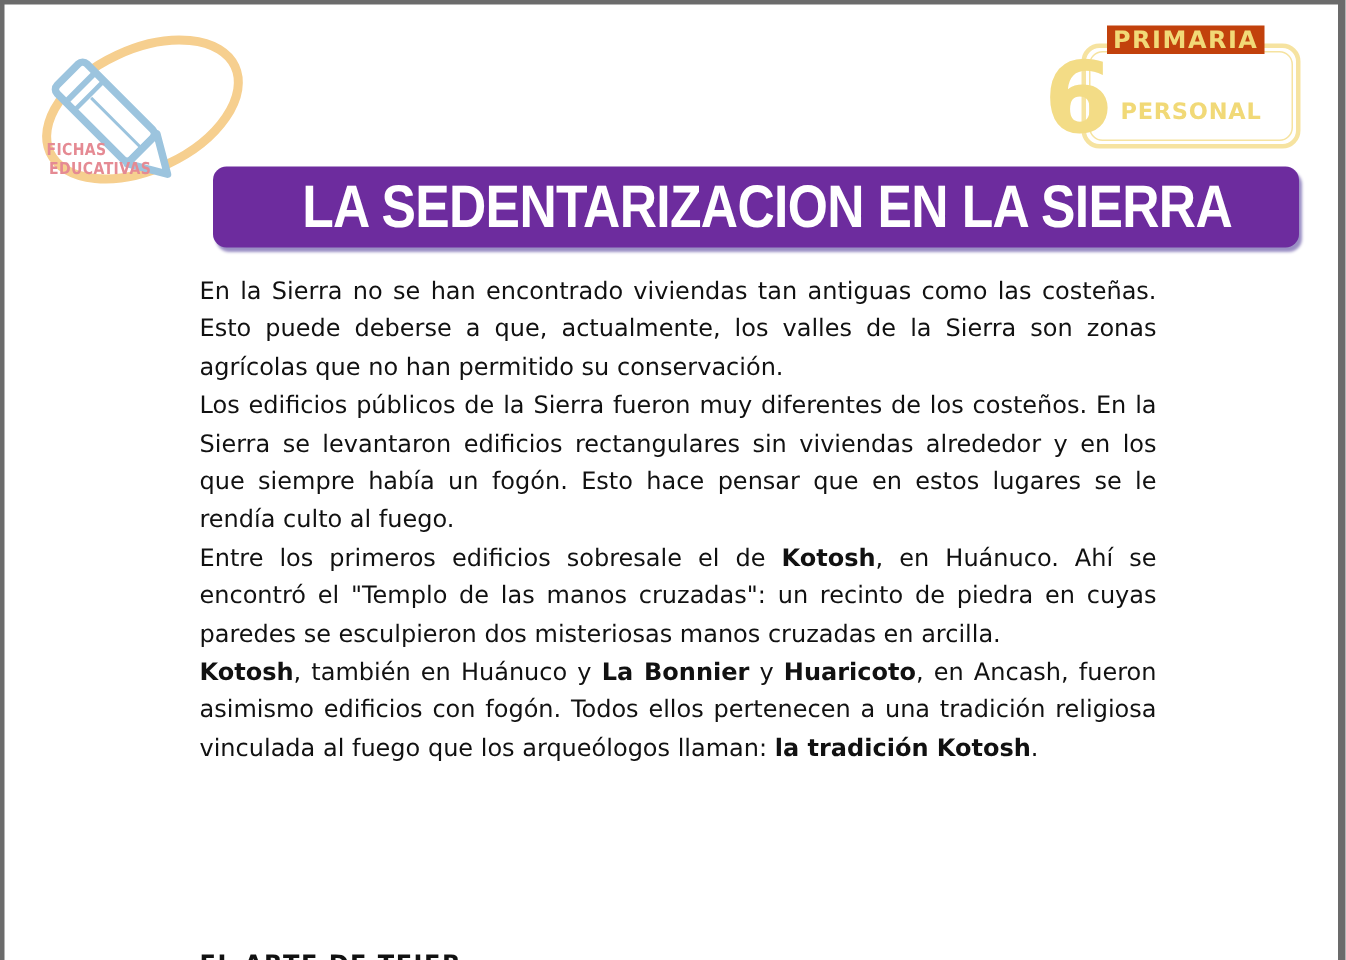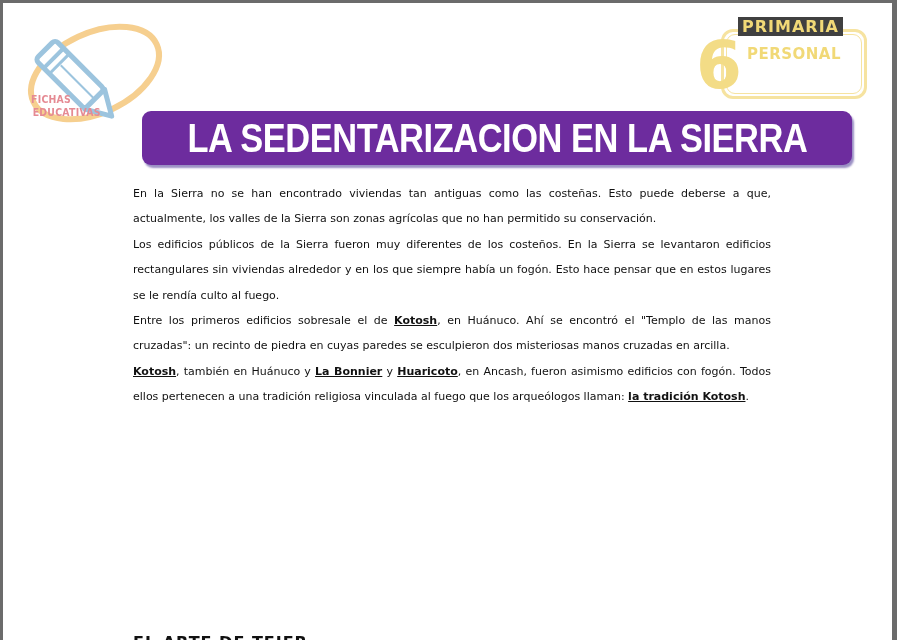--- a/index.html
+++ b/index.html
@@ -45,56 +45,56 @@
       position: absolute; left: 25px; top: 14px; width: 146px; height: 70px;
       border: 3px solid #f6e3a0; border-radius: 12px;
       box-sizing: border-box;
     }
     .badge-box::after {
       content: ""; position: absolute; left: 2px; top: 2px; right: 2px; bottom: 2px;
       border: 1.5px solid #f6e3a0; border-radius: 9px;
     }
     .badge-top {
       position: absolute; left: 42px; top: 2px;
-      background: #404040; padding: 0 4px;
+      background: #c2410c; padding: 0 4px;
       font-family: "DejaVu Sans", sans-serif;
       font-weight: bold; font-size: 16px; color: #f1d977; letter-spacing: 1px; text-align: center;
     }
     .badge-line {
       position: absolute; width: 146px; left: 25px; text-align: center;
       font-family: "DejaVu Sans", sans-serif;
-      font-weight: bold; font-size: 15px; color: #f1d977; letter-spacing: 0.5px;
+      font-weight: bold; font-size: 15px; color: #f1d977; letter-spacing: 0.5px; margin-top: 20px;
     }
     .badge-l1 { top: 30px; }
     .badge-l2 { top: 54px; }
 
     
     .title-bar {
       position: absolute; left: 139px; top: 108px; width: 710px; height: 54px;
       background: #6d2c9e;
       border-radius: 9px;
       box-shadow: 2px 3px 2px #9a8fc4;
-      display: flex; align-items: center; justify-content: center;
+      display: flex; align-items: center; justify-content: center; padding-left: 14px;
     }
     .title-text {
       font-family: "Liberation Sans", sans-serif;
       font-weight: bold; font-size: 40px; color: #ffffff;
       letter-spacing: -0.5px;
       transform: scaleX(0.86);
       white-space: nowrap;
     }
 
     
     .content {
       position: absolute; left: 130px; top: 178px; width: 638px;
       font-family: "DejaVu Sans", sans-serif;
-      font-size: 11px; line-height: 25.4px; color: #111;
+      font-size: 16px; line-height: 25.4px; color: #111;
     }
     .para { margin: 0; text-align: justify; }
-    b { font-weight: bold; text-decoration: underline; }
+    b { font-weight: bold; }
     .subheading {
       position: absolute; left: 130px; top: 630px;
       font-family: "DejaVu Sans", sans-serif; font-weight: bold; font-size: 16px; color: #111;
       letter-spacing: 1px;
     }
   </style>
 </head>
 <body>
 
 <div class="page">

